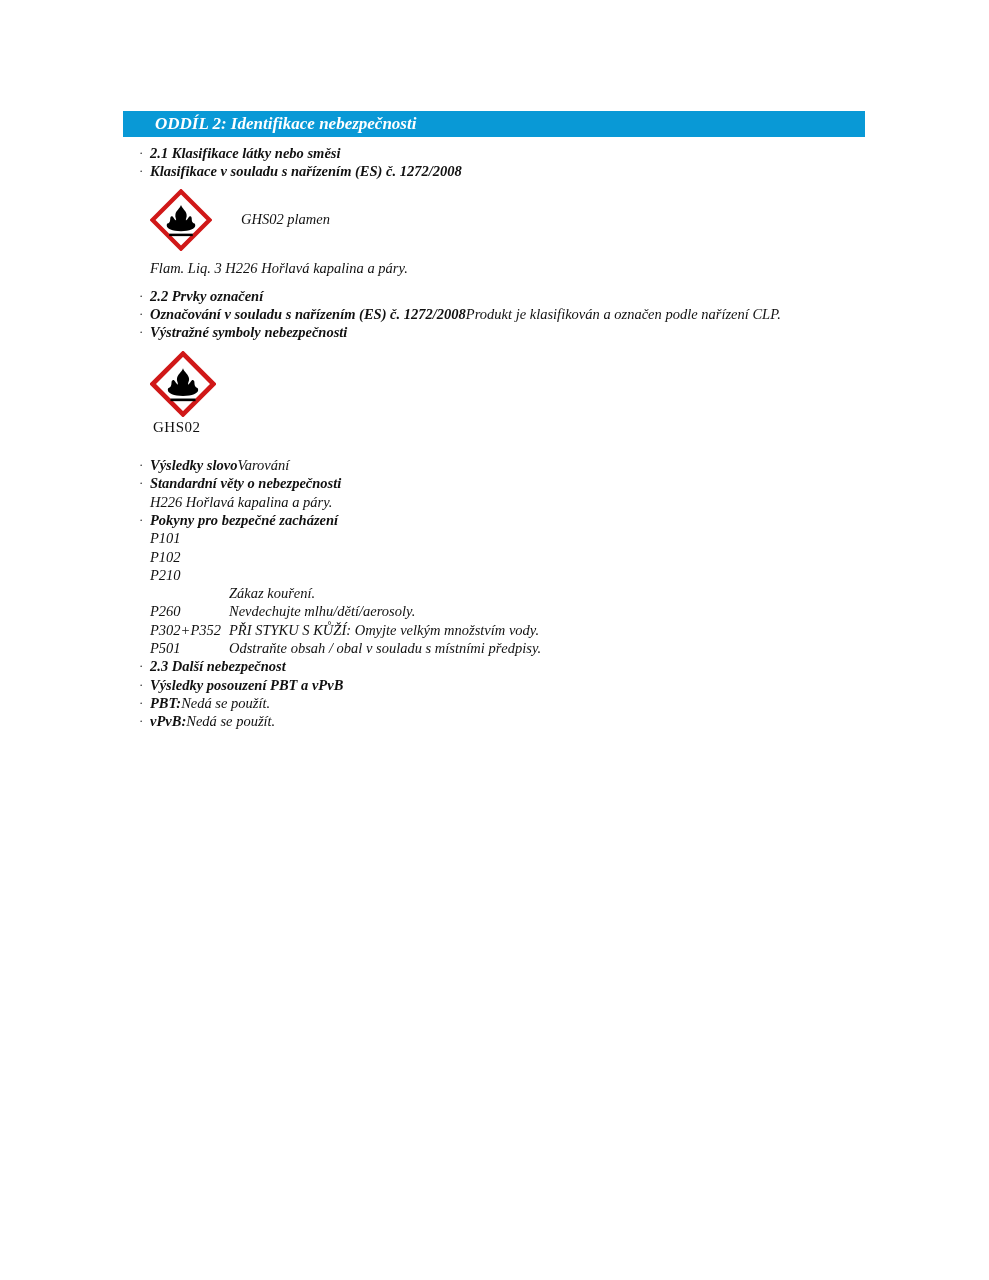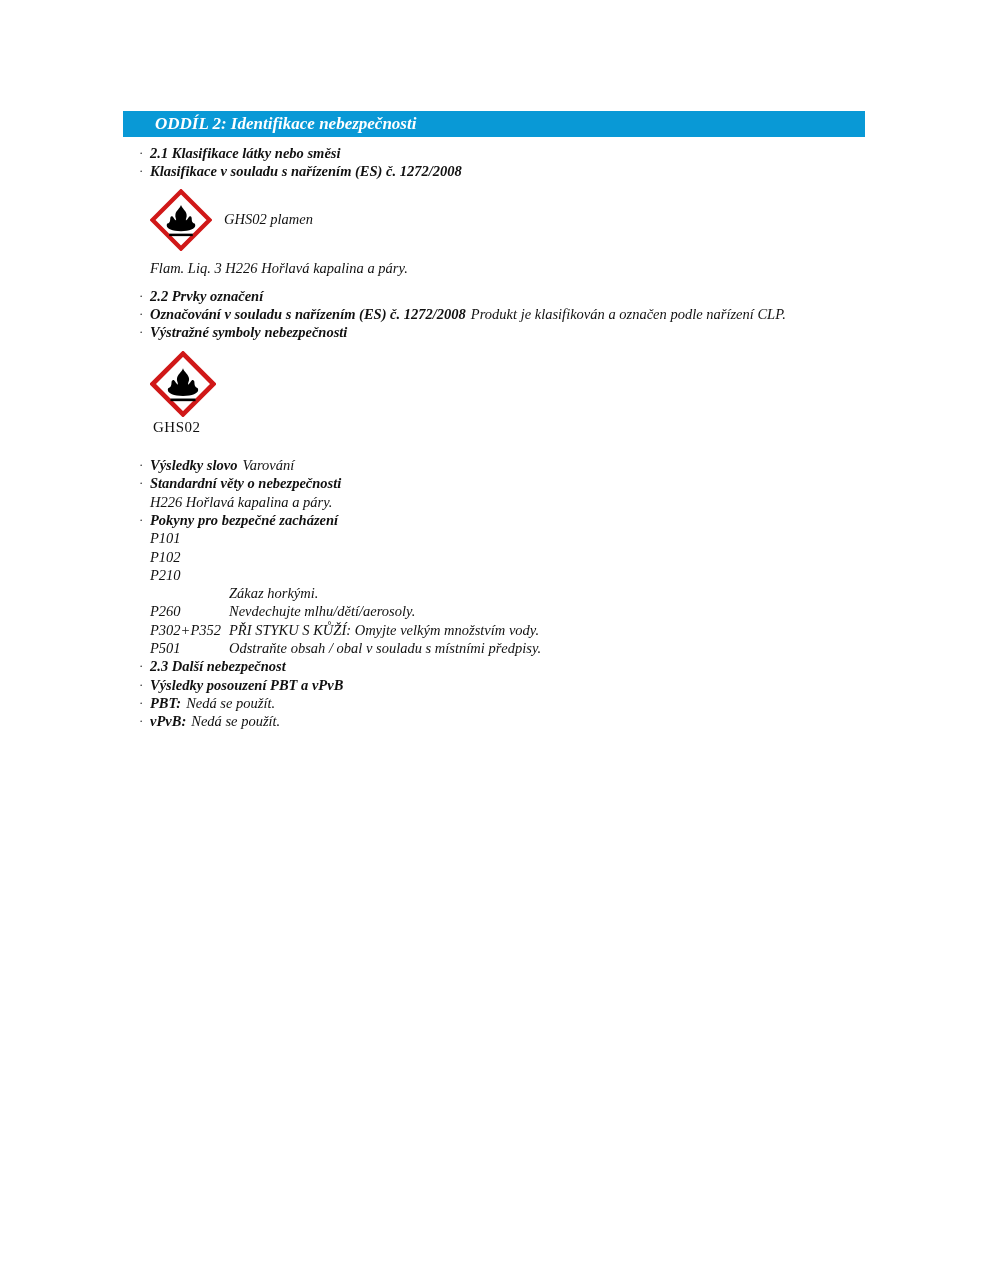--- a/index.html
+++ b/index.html
@@ -34,27 +34,27 @@
   }
   .line { display: flex; }
   .dot {
     flex: none;
     width: 11px;
     font-style: normal;
     font-size: 13px;
     color: #333;
   }
   .b { font-weight: bold; font-style: italic; }
-  .b.pad { margin-right: 5px; }
+  .b.pad { }
   .picto-row {
     display: flex;
     align-items: center;
     margin-left: 11px;
   }
-  .picto-row.first { margin-top: 8px; margin-bottom: 8px; }
+  .picto-row.first { margin-top: 8px; margin-bottom: 8px; gap: 17px; }
   .picto-label { margin-left: 12px; }
   .picto2-block { margin-left: 11px; margin-top: 9px; }
   .picto-caption {
     font-style: normal;
     font-size: 15px;
     margin-left: 3px;
     margin-top: 1px;
     letter-spacing: 0.5px;
   }
   .gap-sm { margin-top: 10px; }
@@ -151,21 +151,21 @@
     <span class="pcode">P101</span>
   </div>
   <div class="prow">
     <span class="pcode">P102</span>
   </div>
   <div class="prow">
     <span class="pcode">P210</span>
   </div>
   <div class="prow">
     <span class="pcode"></span>
-    <span class="pdesc">Zákaz horkými.</span>
+    <span class="pdesc">Zákaz kouření.</span>
   </div>
   <div class="prow">
     <span class="pcode">P260</span>
     <span class="pdesc">Nevdechujte mlhu/dětí/aerosoly.</span>
   </div>
   <div class="prow">
     <span class="pcode">P302+P352</span>
     <span class="pdesc">PŘI STYKU S KŮŽÍ: Omyjte velkým množstvím vody.</span>
   </div>
   <div class="prow">

